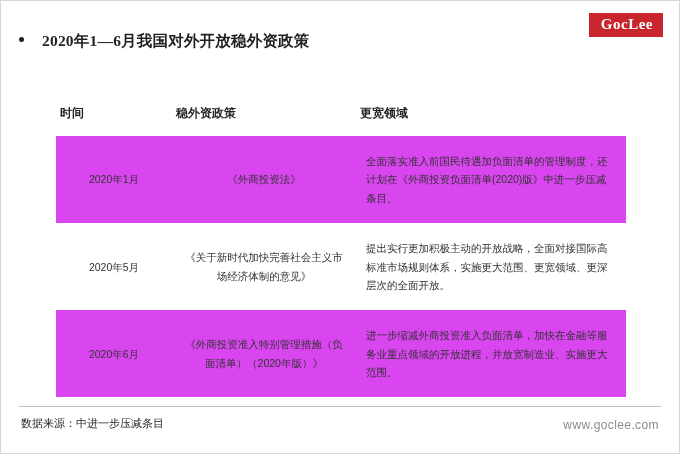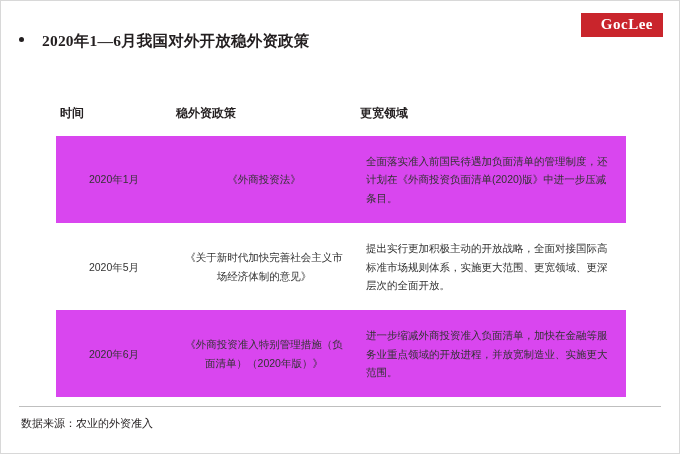--- a/index.html
+++ b/index.html
@@ -26,21 +26,21 @@
   
   .logo {
     position: absolute;
     top: 12px;
     right: 16px;
     background: #c9252c;
     color: #ffffff;
     font-size: 15px;
     font-weight: bold;
     letter-spacing: 0.5px;
-    padding: 4px 10px 5px 20px;
+    padding: 4px 10px 5px 12px;
     line-height: 1;
     font-family: "Liberation Serif", serif;
   }
   
   .title-row {
     position: absolute;
     top: 30px;
     left: 18px;
     display: flex;
     align-items: baseline;
@@ -175,17 +175,18 @@
           <td class="policy">《外商投资准入特别管理措施（负面清单）（2020年版）》</td>
           <td class="content">进一步缩减外商投资准入负面清单，加快在金融等服务业重点领域的开放进程，并放宽制造业、实施更大范围。</td>
         </tr>
       </tbody>
     </table>
   </div>
 
   <div class="footer-line"></div>
 
   <div class="source">
-    <span>数据来源：</span><span>农业的外资准入</span>
+    <span>数据来源：</span><span>中进一步压减条目</span>
   </div>
 
+  <div class="site">www.goclee.com</div>
 
 </div>
 
 </body></html>

